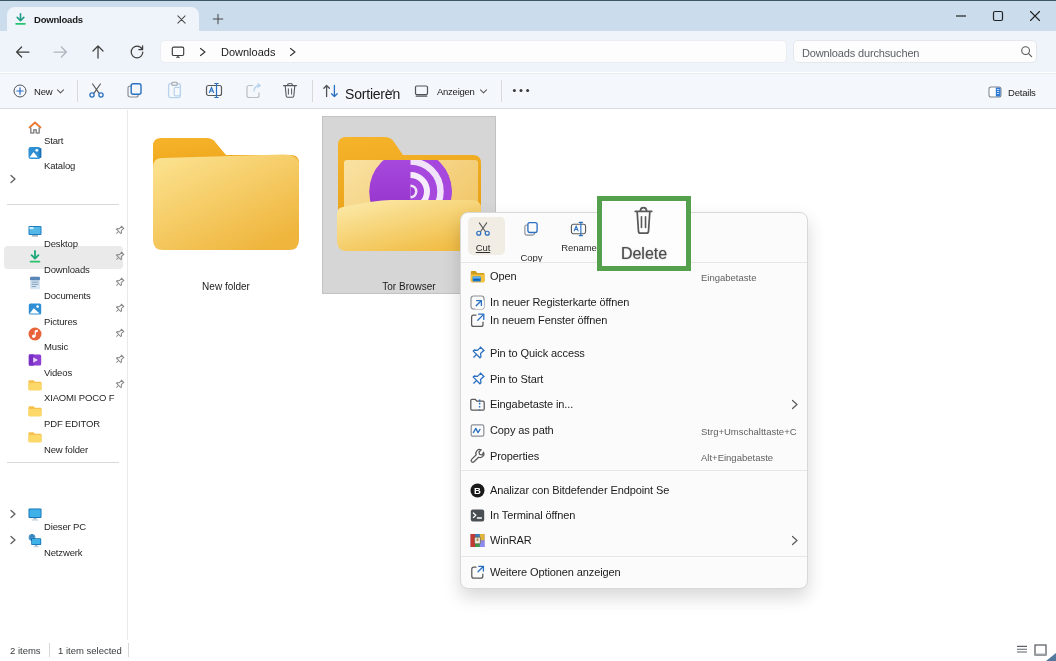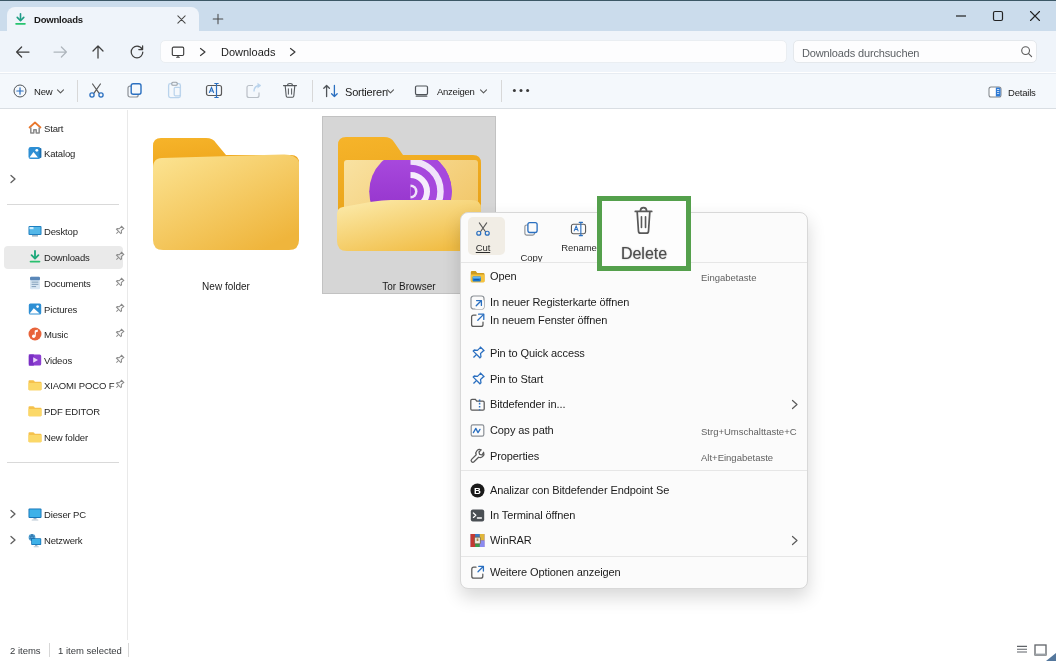--- a/index.html
+++ b/index.html
@@ -16,28 +16,28 @@
   #navrow{left:0;top:31px;width:1056px;height:41px;background:#eff4fa;}
   #addrbar{left:160px;top:40px;width:627px;height:23px;background:#fdfdfe;border-radius:5px;border:1px solid #eaeef2;box-sizing:border-box;}
   #addrtext{left:221px;top:46px;font-size:11px;color:#1b1b1b;}
   #searchbar{left:793px;top:40px;width:244px;height:23px;background:#fdfdfe;border-radius:5px;border:1px solid #e4e8ec;box-sizing:border-box;}
   #searchtext{left:802px;top:47px;font-size:11px;letter-spacing:-0.15px;color:#5b5f63;}
   
   #toolbar{left:0;top:73px;width:1056px;height:34px;background:#f4f8fc;
            border-top:1px solid #e7ecf2;border-bottom:1px solid #d9dee3;box-sizing:content-box;}
   .tsep{position:absolute;top:80px;width:1px;height:22px;background:#d8d8d8;}
   #newtext{left:34px;top:86px;font-size:9.5px;letter-spacing:-0.2px;color:#1b1b1b;}
-  #sorttext{left:345px;top:86px;font-size:11px;letter-spacing:-0.2px;color:#1b1b1b;}
+  #sorttext{left:345px;top:86px;font-size:14px;letter-spacing:-0.2px;color:#1b1b1b;}
   #anztext{left:437px;top:86px;font-size:9.5px;letter-spacing:-0.25px;color:#1b1b1b;text-align:center;}
   #dettext{left:1008px;top:87px;font-size:9.5px;letter-spacing:-0.2px;color:#1b1b1b;}
   
   #sidebar{left:0;top:110px;width:127px;height:530px;background:#ffffff;}
   #sidesep{left:127px;top:110px;width:1px;height:530px;background:#e9e9e9;}
   .srow{position:absolute;left:0;width:127px;height:26px;}
-  .slabel{position:absolute;left:44px;top:8px;font-size:9.5px;letter-spacing:-0.15px;color:#1f1f1f;white-space:nowrap;}
+  .slabel{position:absolute;left:44px;top:20px;font-size:9.5px;letter-spacing:-0.15px;color:#1f1f1f;white-space:nowrap;}
   .sicon{position:absolute;left:27px;top:5px;width:16px;height:16px;}
   .spin{position:absolute;left:114px;top:7px;width:11px;height:11px;}
   .schev{position:absolute;left:8px;top:7px;width:10px;height:10px;}
   #dlsel{left:4px;top:246px;width:119px;height:23px;background:#eaeaea;border-radius:4px;}
   .sdiv{position:absolute;left:7px;width:112px;height:1px;background:#d9d9d9;}
   
   #statusbar{left:0;top:640px;width:1056px;height:21px;background:#ffffff;}
   #stat1{left:10px;top:645px;font-size:9.5px;color:#373a3d;}
   #stat2{left:58px;top:645px;font-size:9.5px;color:#373a3d;}
   .statsep{position:absolute;top:643px;width:1px;height:14px;background:#d7d7d7;}
@@ -495,21 +495,21 @@
         <path d="M8.5 9.9v4.3"></path>
       </g>
     </svg>
     <div class="mlabel">Pin to Start</div>
   </div>
   <div class="mrow" style="top:392px">
     <svg class="micon" viewBox="0 0 17 17">
       <path d="M1.8 4.6q0-1.2 1.2-1.2h3.4l1.3 1.8h6.3q1.2 0 1.2 1.2v6.6q0 1.2-1.2 1.2H3q-1.2 0-1.2-1.2z" fill="none" stroke="#5a5a5a" stroke-width="1.25"></path>
       <path d="M10.6 3.6v1.6M10.6 6.8v1.6M10.6 10v1.6M10.6 13.2v1" stroke="#2a6fc0" stroke-width="1.5"></path>
     </svg>
-    <div class="mlabel">Bitdefender in...</div>
+    <div class="mlabel">Eingabetaste in...</div>
     <svg class="msub" viewBox="0 0 8 11">
       <path d="M1.5 1.5 6 5.5 1.5 9.5" fill="none" stroke="#5a5a5a" stroke-width="1.2" stroke-linecap="round" stroke-linejoin="round"></path>
     </svg>
   </div>
   <div class="mrow" style="top:418px">
     <svg class="micon" viewBox="0 0 17 17">
       <rect x="2.2" y="2.8" width="12.6" height="11.4" rx="1.6" fill="none" stroke="#8b9096" stroke-width="1.2"></rect>
       <path d="M4.4 10.6 6.8 6.4 9 10.6 11 7.4" fill="none" stroke="#2a6fc0" stroke-width="1.3" stroke-linecap="round" stroke-linejoin="round"></path>
     </svg>
     <div class="mlabel">Copy as path</div>

